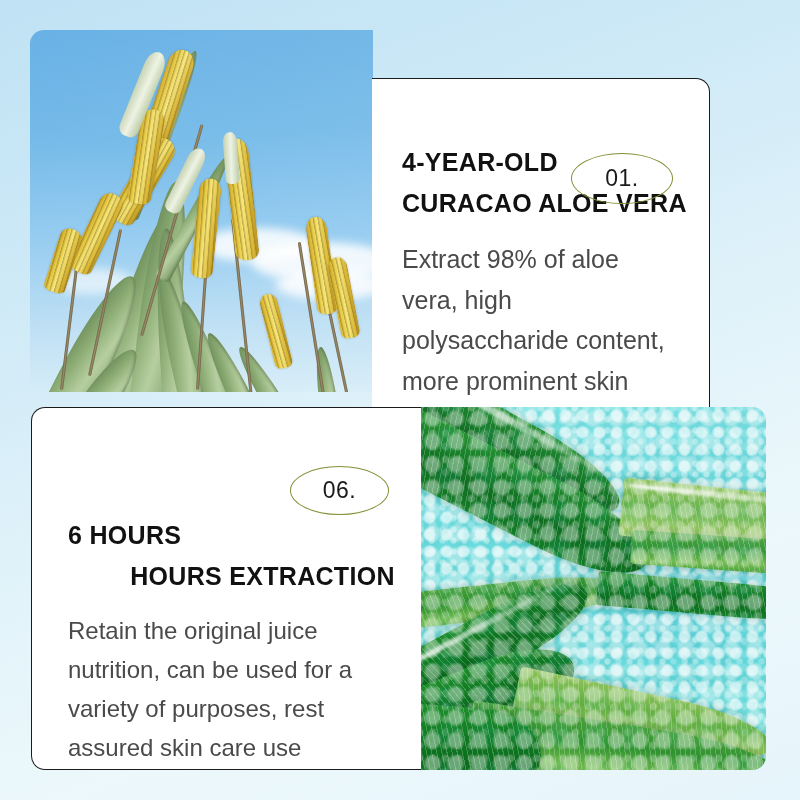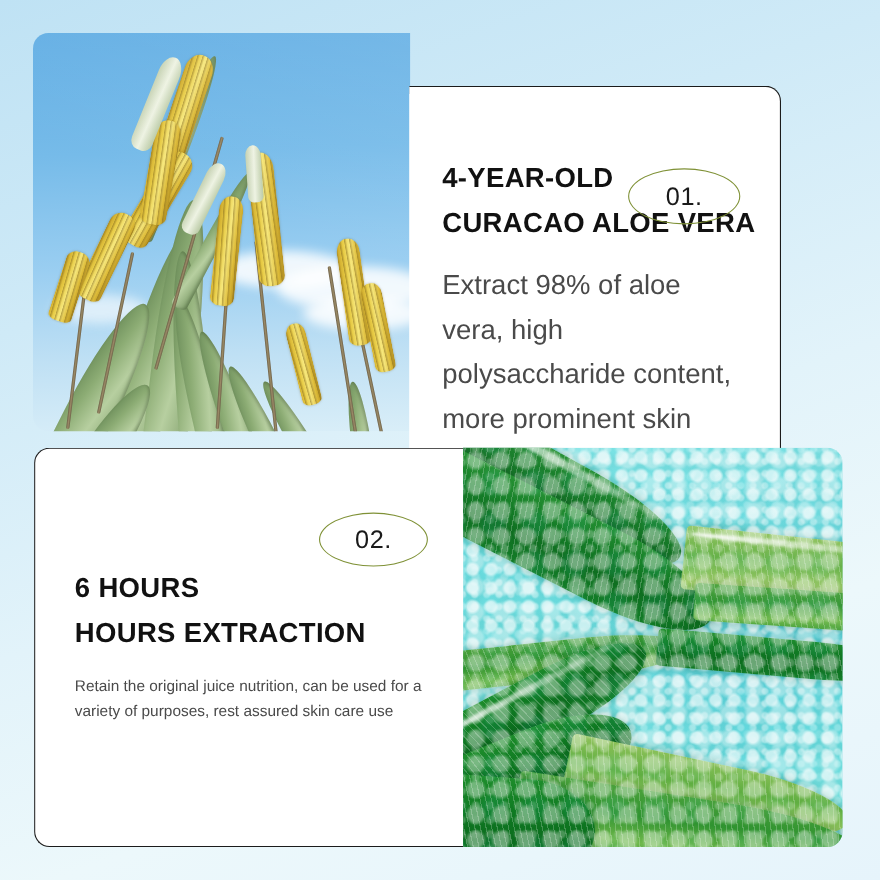--- a/index.html
+++ b/index.html
@@ -45,26 +45,26 @@
     border-radius:0 14px 14px 0;
     overflow:hidden;
   }
   
   .txt-pad1{padding:62px 34px 0 30px;position:relative;height:100%;box-sizing:border-box;}
   .txt-pad2{padding:106px 30px 0 36px;position:relative;height:100%;box-sizing:border-box;}
   .headline{
     font-size:25px;font-weight:700;color:#111;letter-spacing:.3px;
     line-height:1.72;margin:0;white-space:nowrap;
   }
-  .headline.l2{margin-top:-2px;}
+  .headline.l2{margin-top:-2px;text-align:center;}
   .body{
     font-size:25px;color:#4a4a4a;line-height:1.62;font-weight:400;
     margin:14px 0 0 0;max-width:345px;
   }
-  #sec2-text .body{max-width:330px;font-size:14px;}
+  #sec2-text .body{max-width:330px;font-size:24px;}
   
   .badge{
     position:absolute;
     width:100px;height:49px;
     border:1.7px solid #7f9136;
     border-radius:50%;
     display:flex;align-items:center;justify-content:center;
     font-size:23px;color:#1a1a1a;font-weight:400;letter-spacing:.5px;
     background:transparent;
   }
@@ -217,21 +217,21 @@
     </div>
   </div>
 
   <div id="sec2-text" class="card">
     <div class="txt-pad2">
       <h2 class="headline">6 HOURS</h2>
       <h2 class="headline l2">HOURS EXTRACTION</h2>
       <p class="body">Retain the original juice nutrition, can be used for a variety of purposes, rest assured skin care use</p>
     </div>
   </div>
-  <div id="badge2" class="badge">02.</div>
+  <div id="badge2" class="badge">06.</div>
 
   <div id="sec2-photo">
     <div class="aqua"></div>
     <div class="droplets"></div>
 
     <div class="gelblade gb-dark" style="left:-56px;top:4px;width:270px;height:60px;transform:rotate(29deg);">
         <div class="striae"></div>
       </div>
     <div class="gelblade gb-dark" style="left:-40px;top:58px;width:280px;height:70px;transform:rotate(27deg);">
         <div class="striae"></div>

